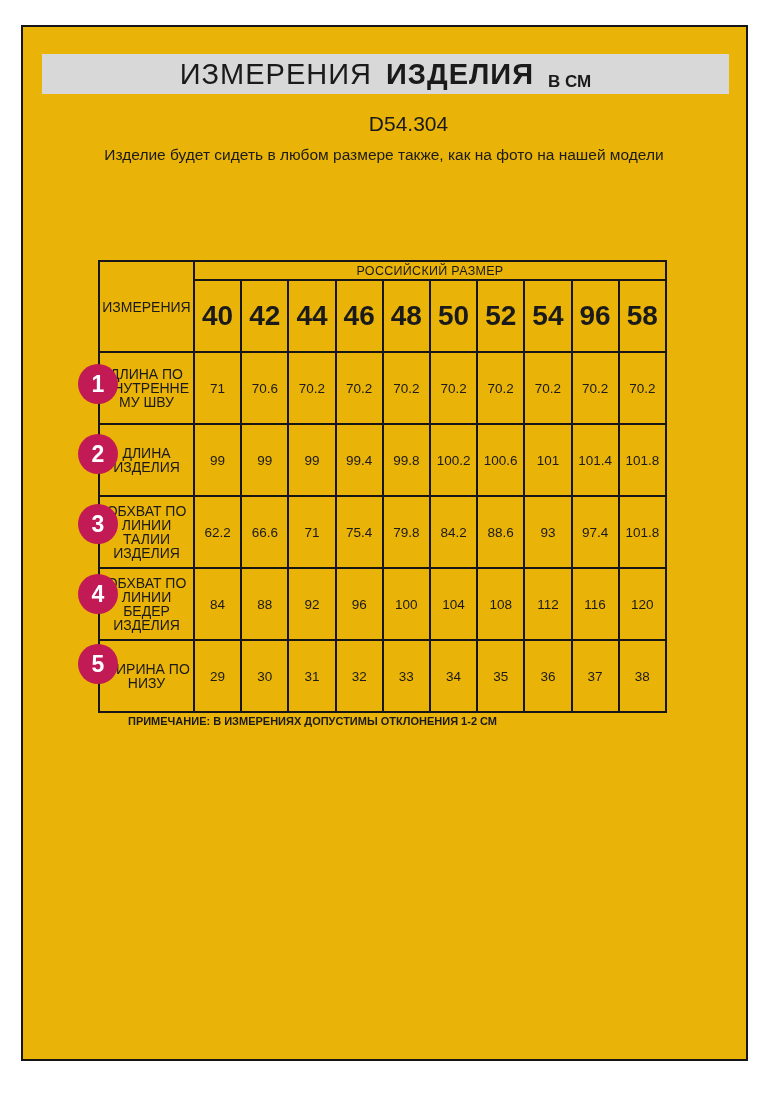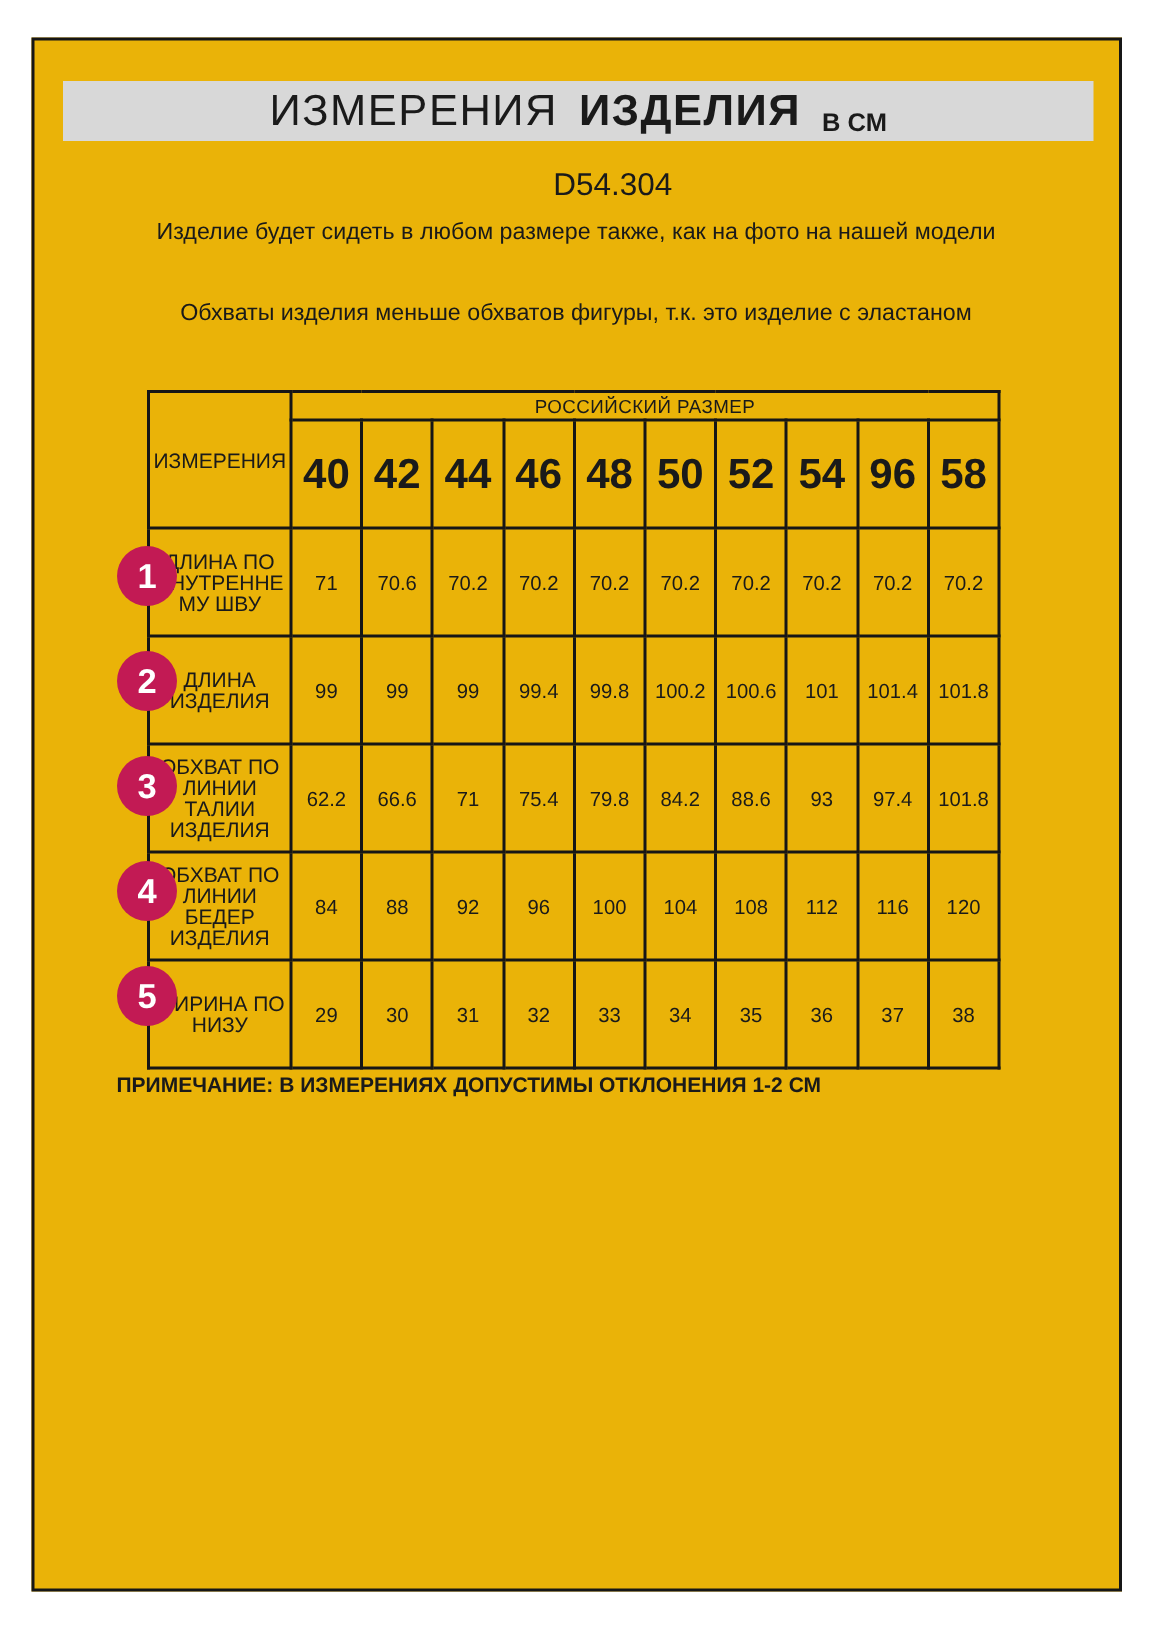--- a/index.html
+++ b/index.html
@@ -82,39 +82,38 @@
     font-size:23px;
     font-weight:700;
     display:flex;
     align-items:center;
     justify-content:center;
   }
   .note{
     position:absolute;
     left:0;top:688px;width:579px;
     text-align:center;
-    font-size:14px;
+    font-size:11px;
     font-weight:700;
   }
 </style>
 </head>
 <body>
 
 <div class="page-frame">
 
   <div class="title-bar">
     <span class="title-part1">ИЗМЕРЕНИЯ</span>
     <span class="title-part2">ИЗДЕЛИЯ</span>
     <span class="title-part3">В СМ</span>
   </div>
 
   <div class="article">D54.304</div>
 
   <div class="intro1">Изделие будет сидеть в любом размере также, как на фото на нашей модели</div>
-  <div class="intro2">Обхваты изделия меньше обхватов фигуры, т.к. это изделие с эластаном</div>
 
   <table class="size-table">
     <colgroup>
       <col style="width:95px">
       <col>
         <col>
         <col>
         <col>
         <col>
         <col>

